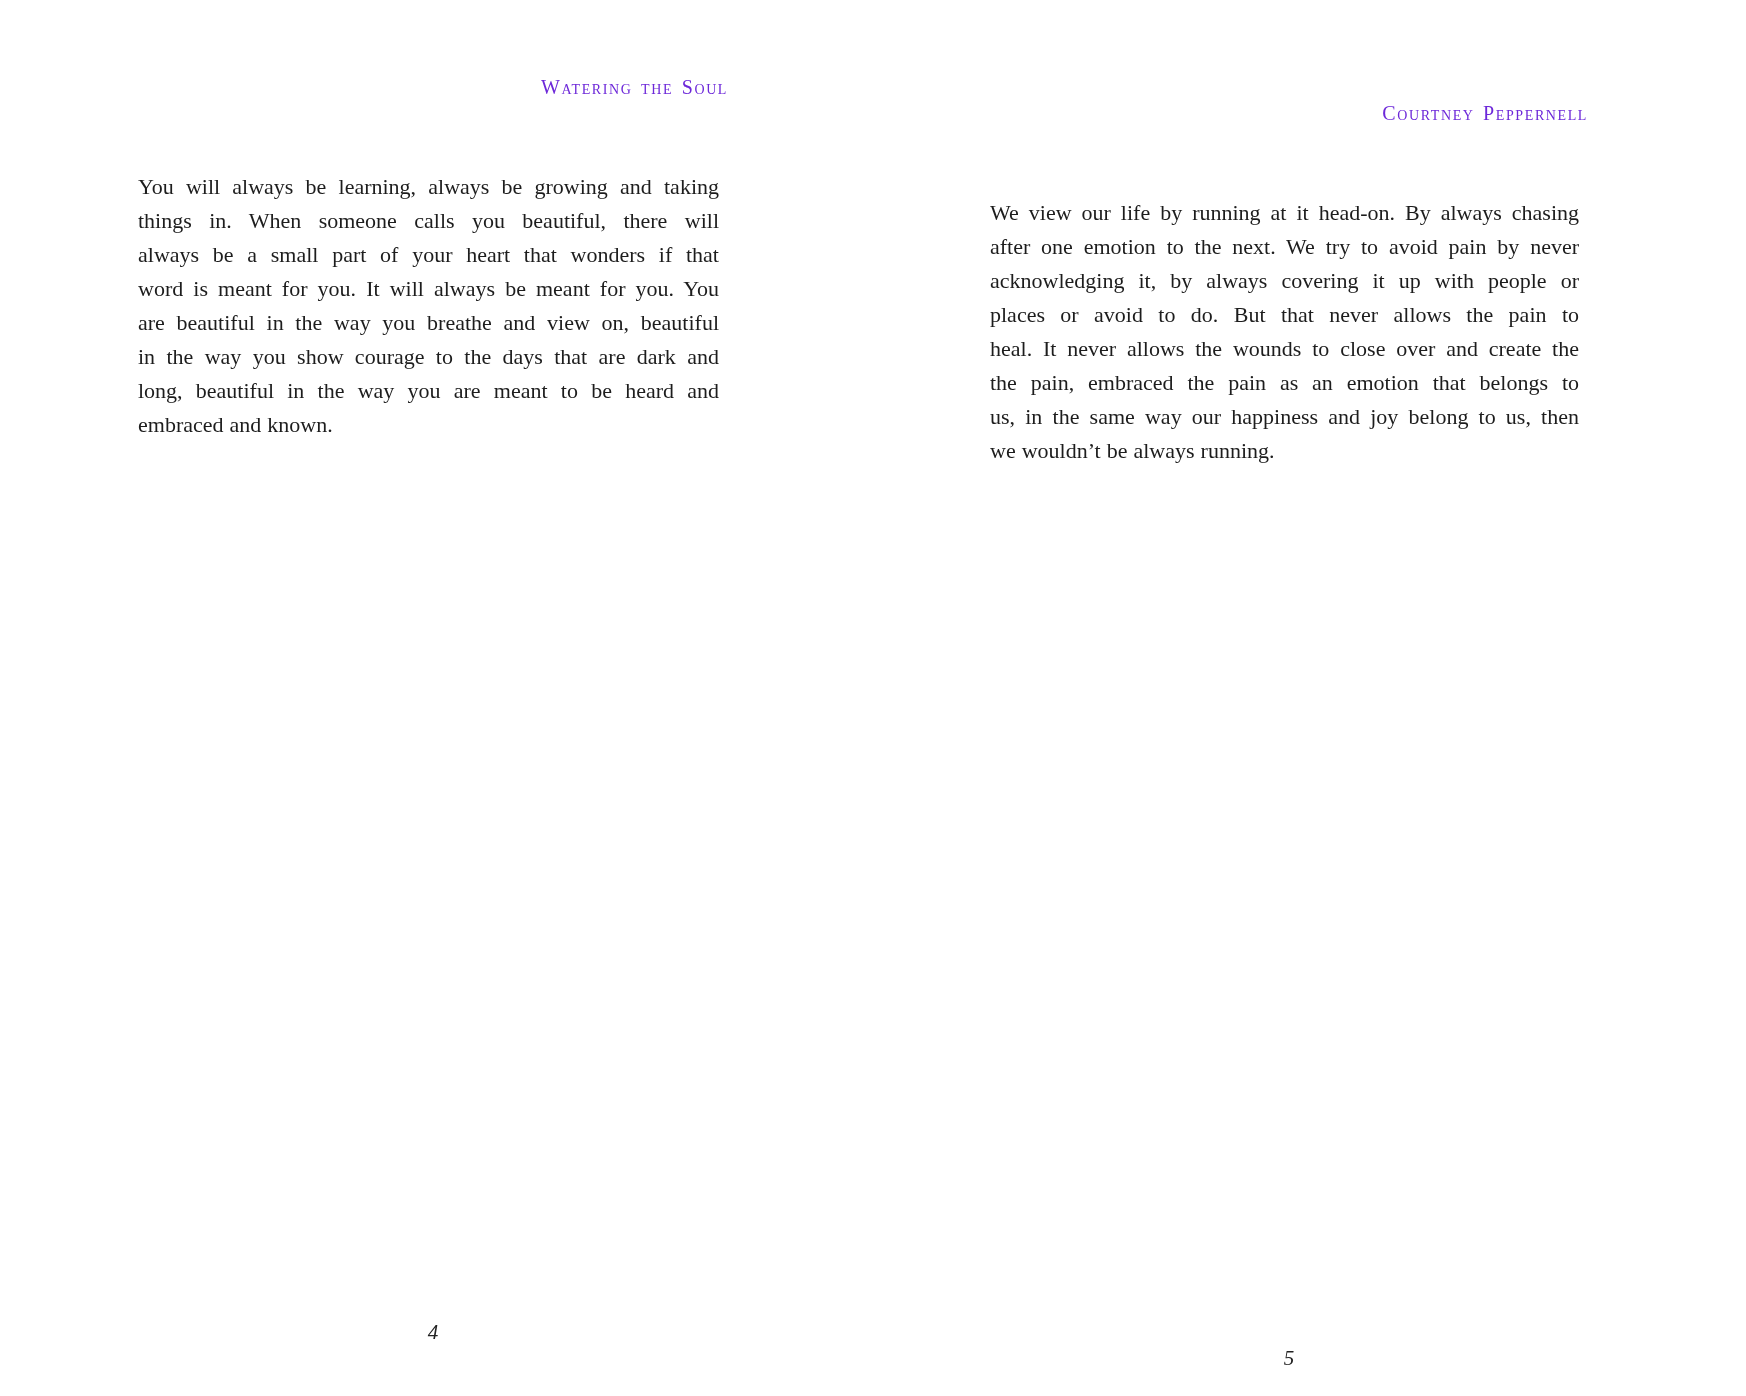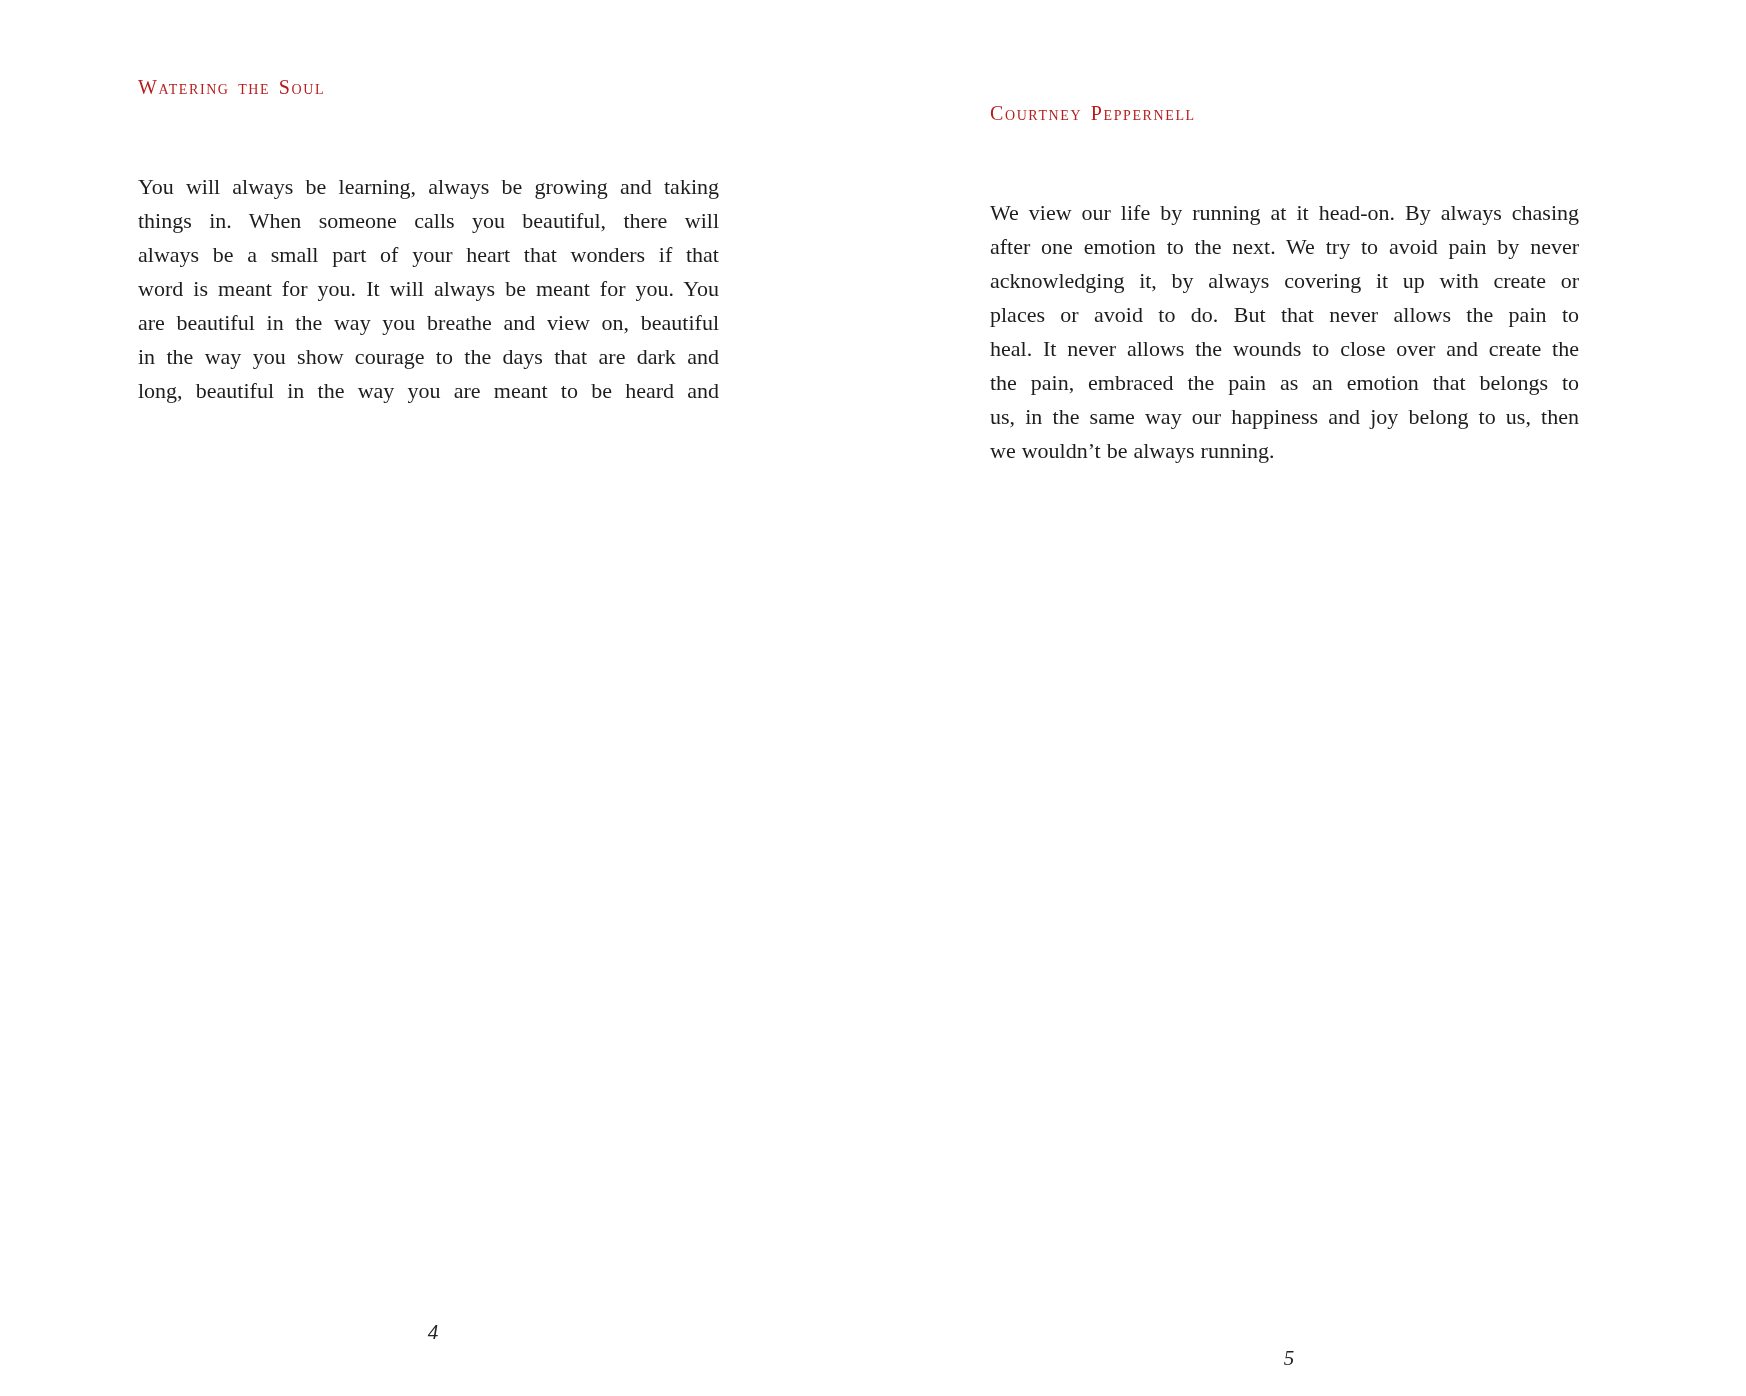--- a/index.html
+++ b/index.html
@@ -21,26 +21,26 @@
     top: 0;
     height: 100%;
   }
   .page.left  { left: 138px; width: 590px; }
   .page.right { left: 990px; width: 598px; margin-top: 26px; }
   .running-head {
     position: absolute;
     top: 76px;
     left: 0;
     width: 100%;
-    text-align: left;
+    text-align: right;
     font-variant: small-caps;
     font-size: 20px;
     letter-spacing: 1.6px;
     word-spacing: 2px;
-    color: #b91c1c;
+    color: #6d28d9;
   }
   .body-text {
     position: absolute;
     top: 170px;
     left: 0;
     right: 9px;
   }
   .body-text .line {
     font-size: 22px;
     line-height: 34px;
@@ -71,30 +71,31 @@
   <section class="page left">
     <header class="running-head">Watering the Soul</header>
     <div class="body-text">
         <div class="line">You will always be learning, always be growing and taking</div>
         <div class="line">things in. When someone calls you beautiful, there will</div>
         <div class="line">always be a small part of your heart that wonders if that</div>
         <div class="line">word is meant for you. It will always be meant for you. You</div>
         <div class="line">are beautiful in the way you breathe and view on, beautiful</div>
         <div class="line">in the way you show courage to the days that are dark and</div>
         <div class="line">long, beautiful in the way you are meant to be heard and</div>
+        <div class="line last">embraced and known.</div>
       </div>
     <footer class="folio">4</footer>
   </section>
 
   <section class="page right">
     <header class="running-head">Courtney Peppernell</header>
     <div class="body-text">
         <div class="line">We view our life by running at it head-on. By always chasing</div>
         <div class="line">after one emotion to the next. We try to avoid pain by never</div>
-        <div class="line">acknowledging it, by always covering it up with create or</div>
+        <div class="line">acknowledging it, by always covering it up with people or</div>
         <div class="line">places or avoid to do. But that never allows the pain to</div>
         <div class="line">heal. It never allows the wounds to close over and create the</div>
         <div class="line">the pain, embraced the pain as an emotion that belongs to</div>
         <div class="line">us, in the same way our happiness and joy belong to us, then</div>
         <div class="line last">we wouldn’t be always running.</div>
       </div>
     <footer class="folio">5</footer>
   </section>
 
 </div>

